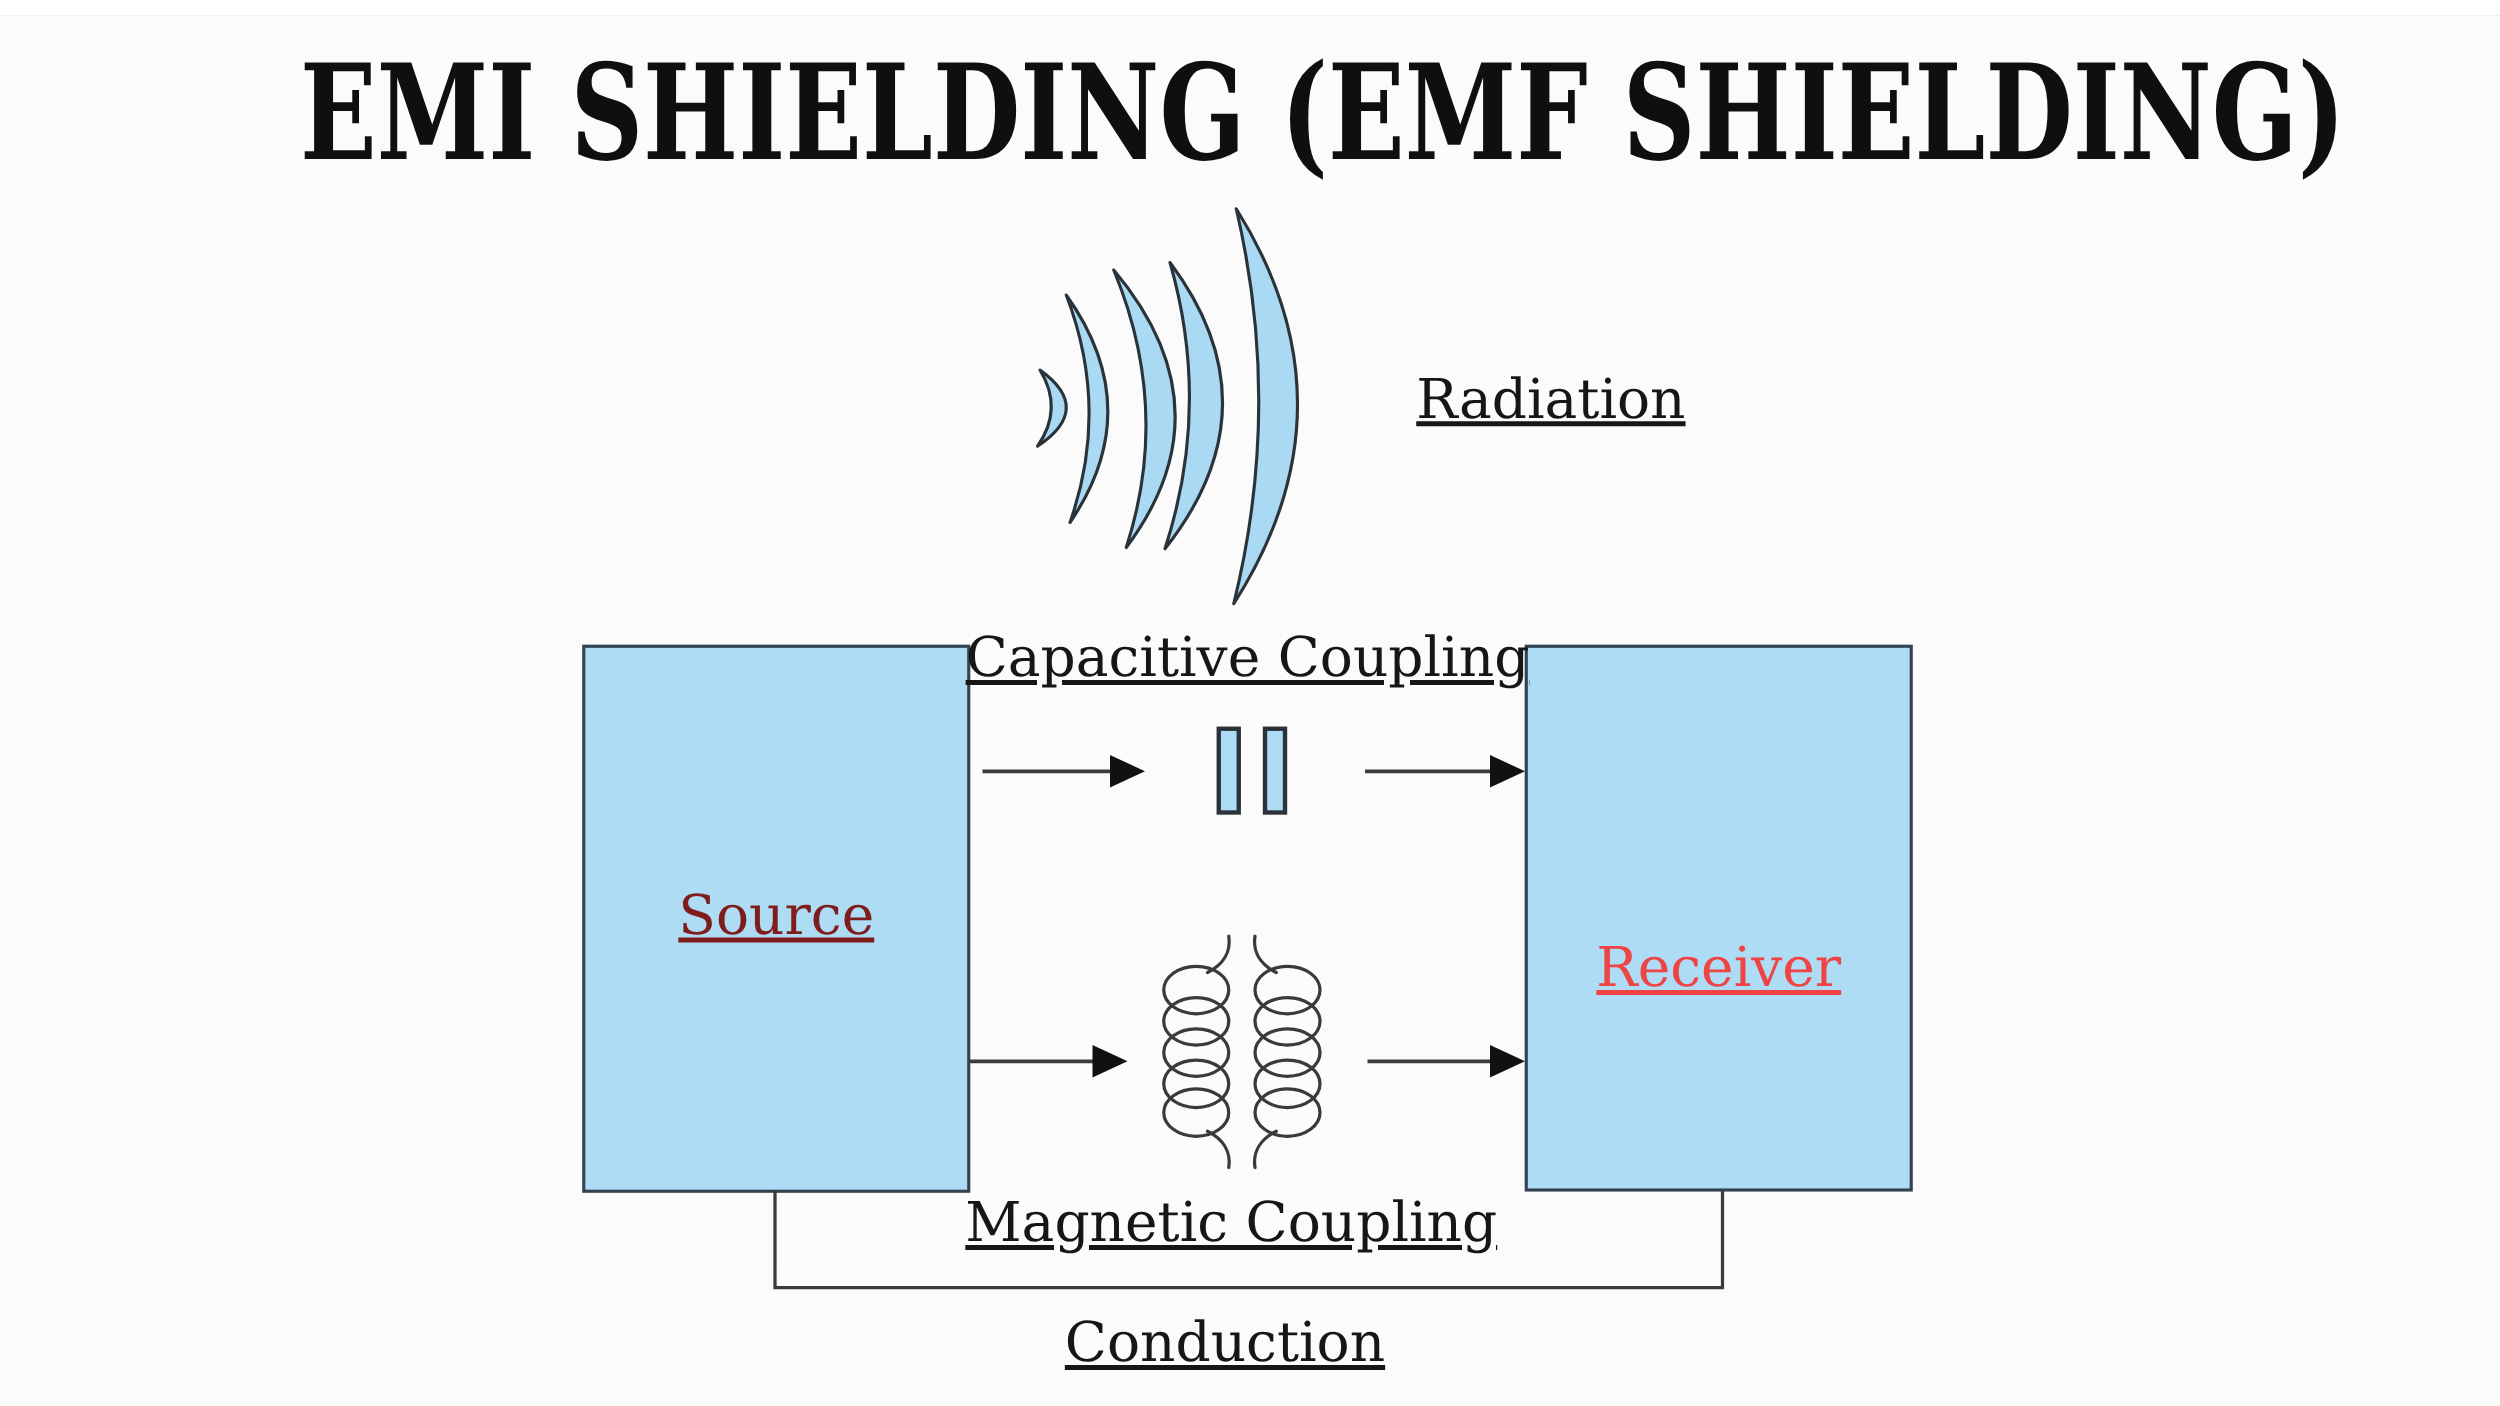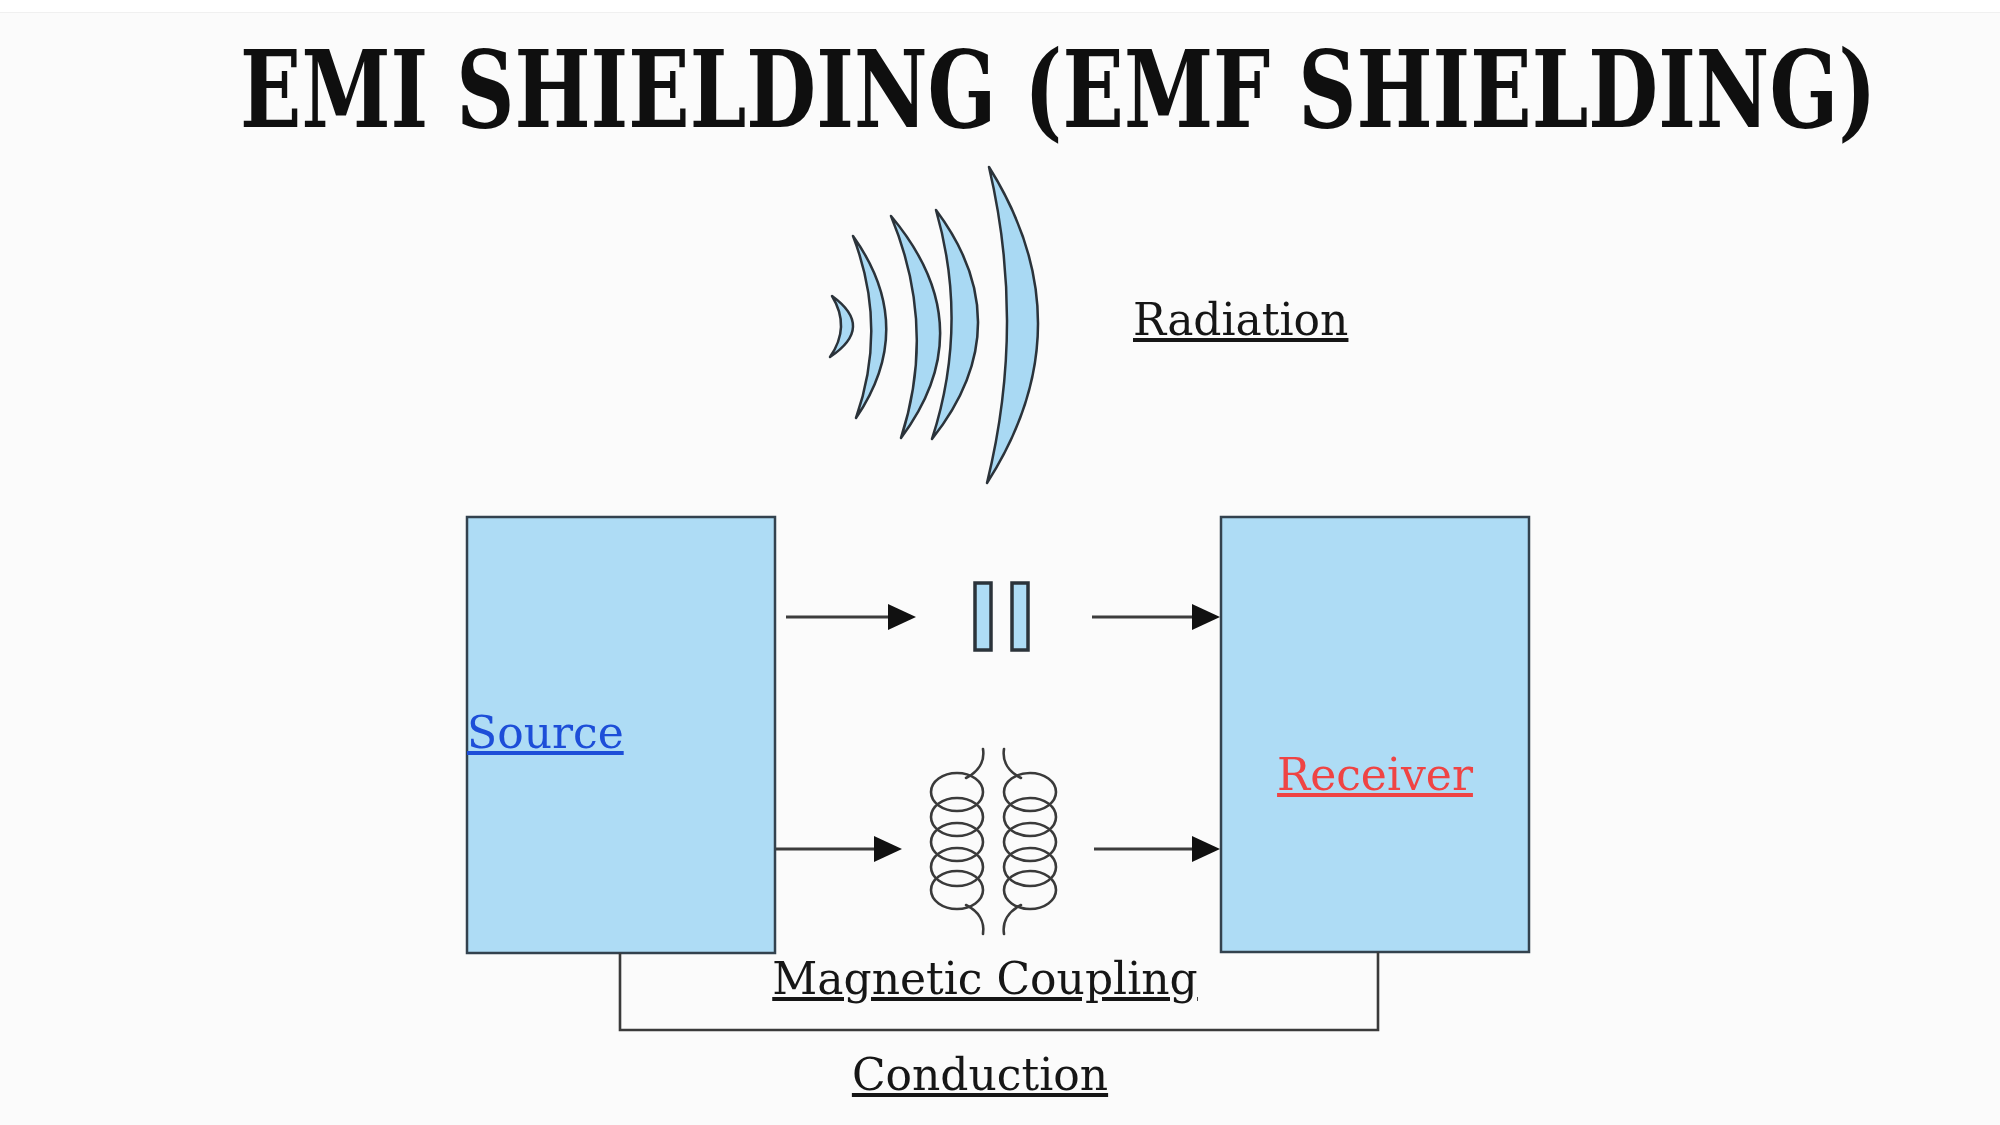--- a/index.html
+++ b/index.html
@@ -47,21 +47,21 @@
     color: #0f0f0f;
     transform: scaleX(0.76);
     transform-origin: 50% 50%;
     white-space: nowrap;
     letter-spacing: 0px;
   }
   #label-capacitive { left: 700px; top: 501px; width: 596px; text-align: center; }
   #label-magnetic   { left: 690px; top: 953px; width: 590px; text-align: center; }
   #label-conduction { left: 680px; top: 1049px; width: 600px; text-align: center; }
   #label-radiation  { left: 1133px; top: 294px; }
-  #label-source     { left: 467px;  top: 707px; width: 308px; color: #1d4ed8; }
+  #label-source     { left: 467px;  top: 707px; width: 308px; text-align: center; color: #7f1d1d; }
   #label-receiver   { left: 1221px; top: 749px; width: 308px; text-align: center; color: #ef4444; }
 </style>
 </head>
 <body>
 
 <div id="canvas">
 
   <div id="top-strip"></div>
 
   <svg id="diagram-svg" width="2000" height="1125" viewBox="0 0 2000 1125">
@@ -118,20 +118,21 @@
       <polygon points="1192,836 1192,862 1220,849" fill="#111111"></polygon>
     </g>
 
     <path d="M 620 953 L 620 1030 L 1378 1030 L 1378 952" fill="none" stroke="#3a3a3a" stroke-width="2.6"></path>
   </svg>
 
   <div id="main-title">EMI SHIELDING (EMF SHIELDING)</div>
 
   <div id="label-radiation" class="label">Radiation</div>
 
+  <div id="label-capacitive" class="label">Capacitive Coupling</div>
 
   <div id="label-source" class="label">Source</div>
 
   <div id="label-receiver" class="label">Receiver</div>
 
   <div id="label-magnetic" class="label">Magnetic Coupling</div>
 
   <div id="label-conduction" class="label">Conduction</div>
 
 </div>

